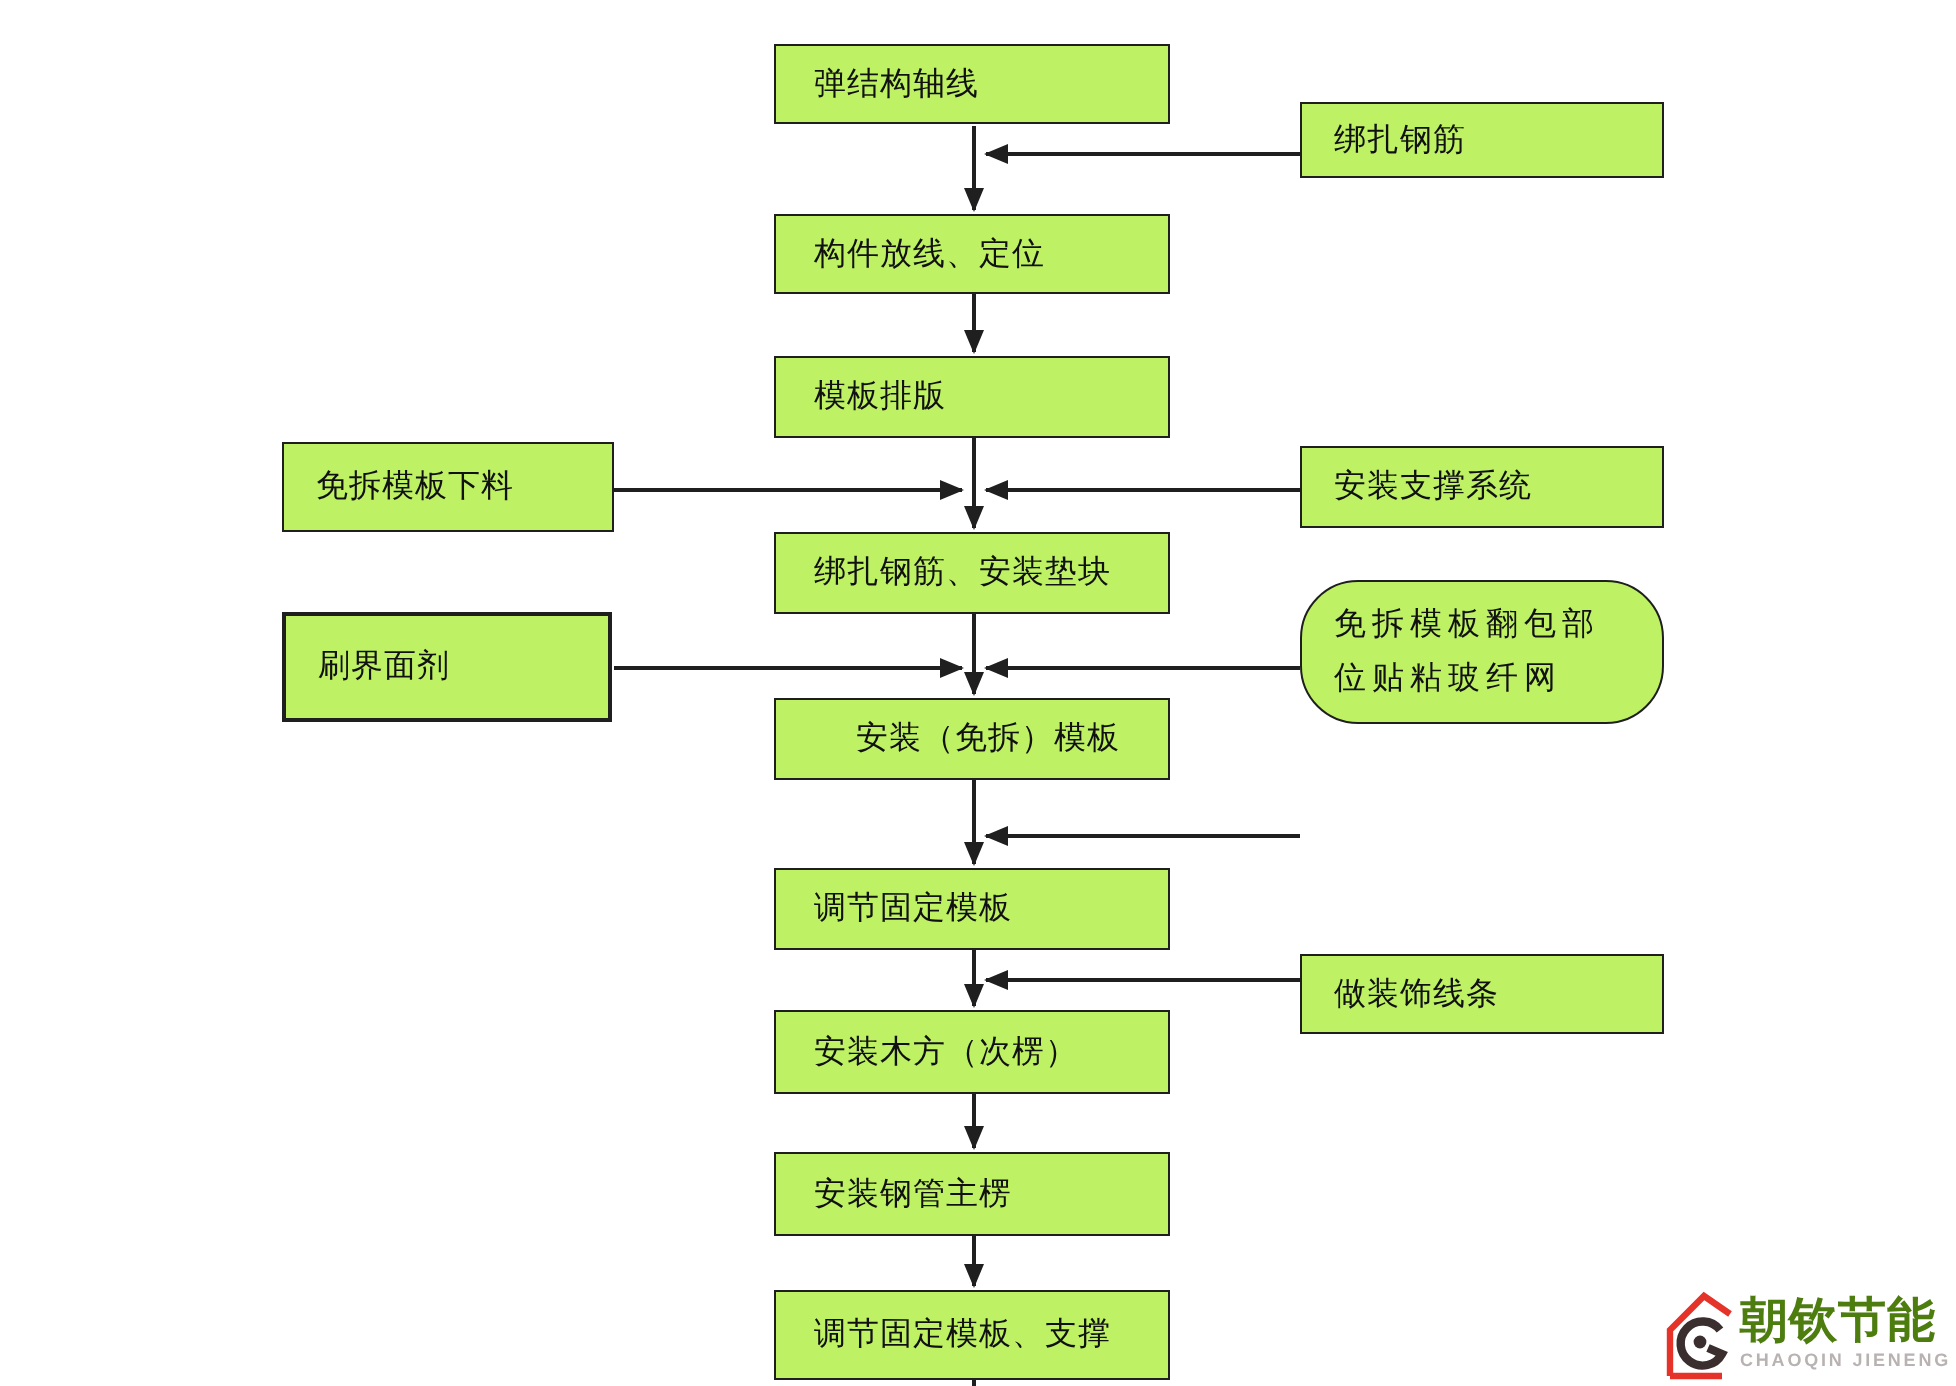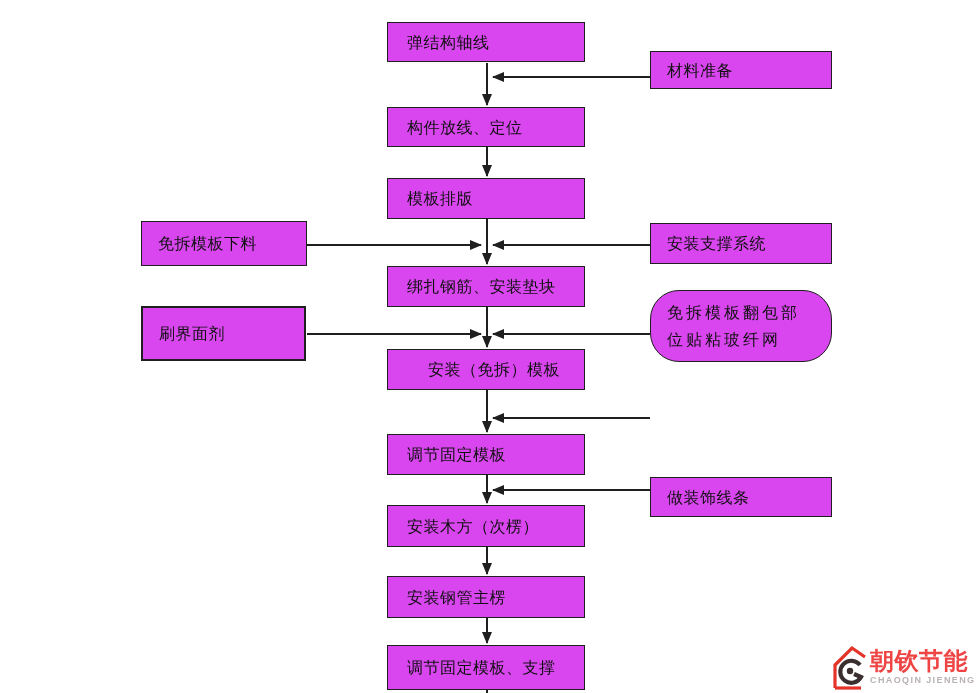--- a/index.html
+++ b/index.html
@@ -14,21 +14,21 @@
   }
   .connectors {
     position: absolute;
     left: 0; top: 0;
     width: 978px; height: 693px;
   }
   .fbox {
     position: absolute;
     box-sizing: border-box;
     border: 1.5px solid #1f1f1f;
-    background: #d946ef;
+    background: #bef264;
     display: flex;
     align-items: center;
     font-size: 16px;
     line-height: 27px;
     white-space: pre-line;
     padding: 0 12px 0 19px;
     letter-spacing: 0.5px;
   }
   .fbox.side { padding: 0 10px 0 16px; }
   .fbox.thick { border-width: 2px; }
@@ -61,21 +61,21 @@
     align-items: flex-start;
   }
   .logo-mark { width: 36px; height: 48px; margin-top: 3px; }
   .logo-text { margin-left: 3px; display: flex; flex-direction: column; }
   .logo-cn {
     font-family: "Liberation Sans", "DejaVu Sans", sans-serif;
     font-weight: bold;
     font-size: 24px;
     line-height: 26px;
     letter-spacing: 0.5px;
-    color: #ef4444;
+    color: #4d7c0f;
     margin-top: 7px;
   }
   .logo-en {
     font-family: "Liberation Sans", "DejaVu Sans", sans-serif;
     font-weight: bold;
     font-size: 9px;
     letter-spacing: 1.4px;
     color: #b9b2b2;
     margin-top: 1px;
   }
@@ -117,21 +117,21 @@
   <div class="fbox m2"><span>模板排版</span></div>
   <div class="fbox m4"><span>安装（免拆）模板</span></div>
   <div class="fbox m5"><span>调节固定模板</span></div>
   <div class="fbox m6"><span>安装木方（次楞）</span></div>
   <div class="fbox m7"><span>安装钢管主楞</span></div>
   <div class="fbox m8"><span>调节固定模板、支撑</span></div>
 
   <div class="fbox side l1 thick"><span>刷界面剂</span></div>
   <div class="fbox side l0"><span>免拆模板下料</span></div>
 
-  <div class="fbox side r0"><span>材料准备</span></div>
+  <div class="fbox side r0"><span>绑扎钢筋</span></div>
   <div class="fbox side r1"><span>安装支撑系统</span></div>
   <div class="fbox side r2 spread"><span>免拆模板翻包部
 位贴粘玻纤网</span></div>
   <div class="fbox side r4"><span>做装饰线条</span></div>
 
   <div class="logo">
     <svg class="logo-mark" viewBox="0 0 36 48" xmlns="http://www.w3.org/2000/svg">
       <path d="M4 44 L4 21 L21 4 L34 13" fill="none" stroke="#e5332a" stroke-width="3.2" stroke-linejoin="miter"></path>
       <path d="M4 44 L30 44" fill="none" stroke="#e5332a" stroke-width="3.2"></path>
       <path d="M29 21 A11 11 0 1 0 30 33 L23 30" fill="none" stroke="#3a2e2e" stroke-width="4.2"></path>

